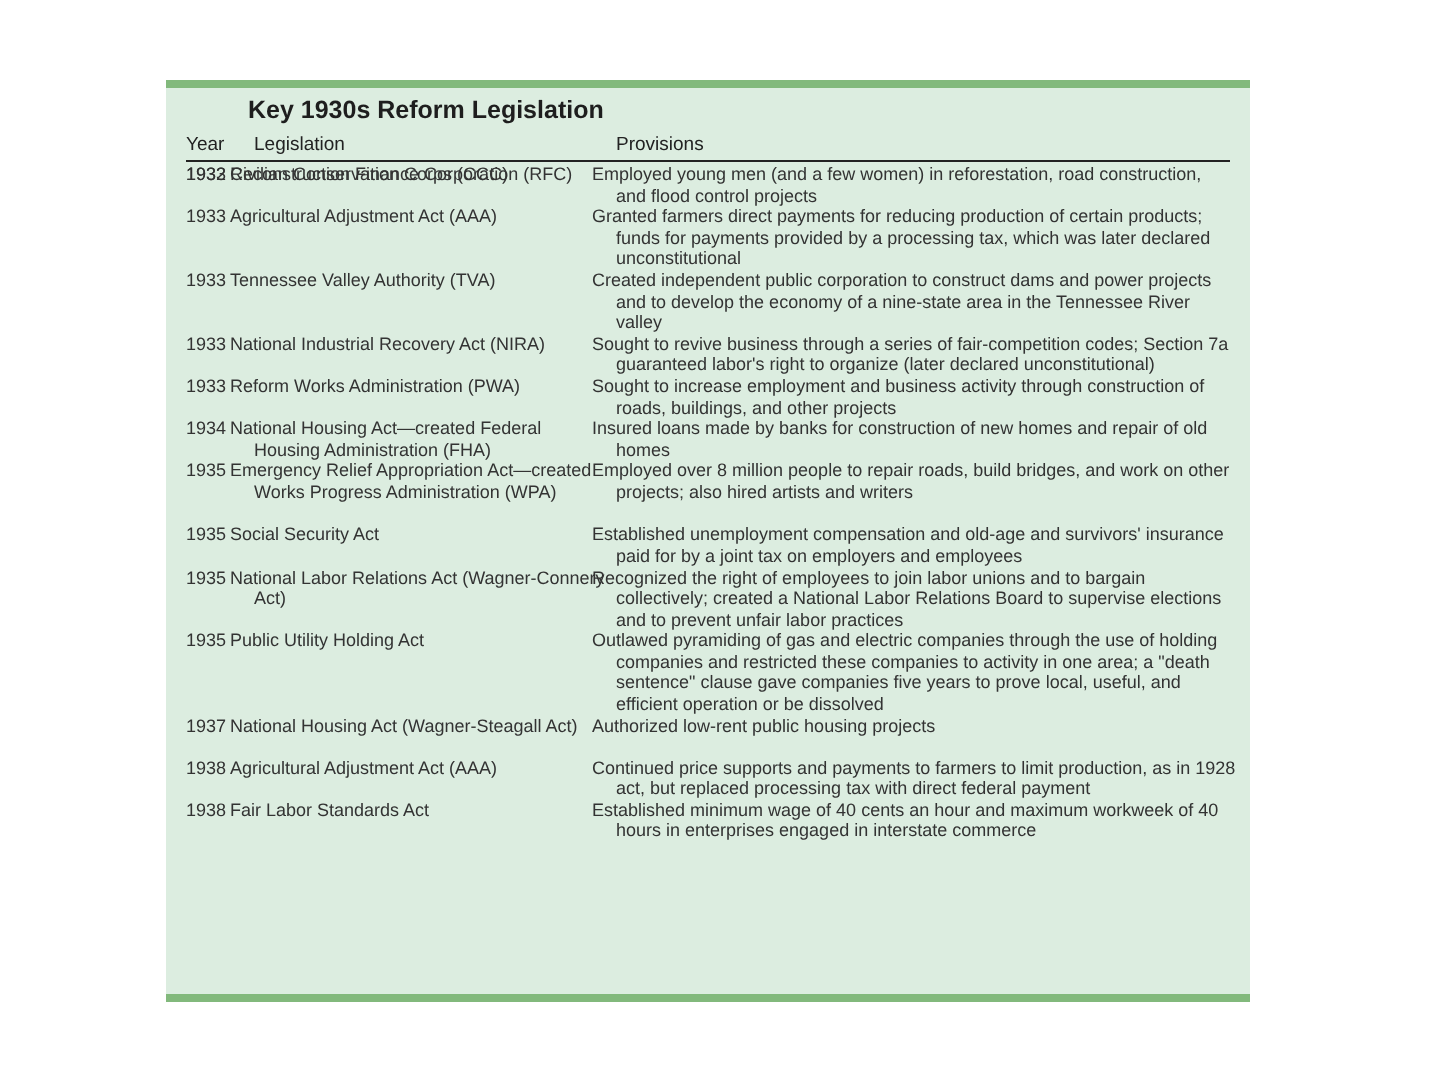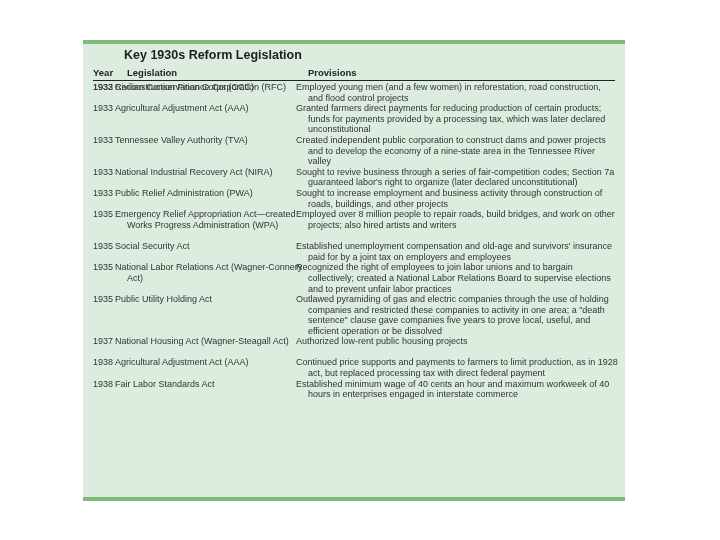--- a/index.html
+++ b/index.html
@@ -12,21 +12,21 @@
     background: #dcede0; box-sizing: border-box;
     border-top: 4px solid #82b97c; border-bottom: 4px solid #82b97c;
   }
   .title {
     position: absolute; left: 10px; top: 4px;
     font-size: 12.5px; font-weight: bold; color: #1e1e1e; letter-spacing: 0; padding-left: 31px;
   }
   .hdr {
     position: absolute; left: 10px; top: 22px; width: 522px; height: 14px;
     border-bottom: 1.2px solid #222;
-    font-size: 9.5px; font-weight: bold; color: #222;
+    font-size: 9.5px; font-weight: normal; color: #222;
   }
   .hdr span { position: absolute; top: 1px; }
   .rows { position: absolute; left: 10px; top: 38px; width: 525px; }
   .row { position: relative; font-size: 9px; line-height: 10.6px; color: #333; margin-bottom: 0; }
   .row .yr { position: absolute; left: 0; top: 0; width: 30px; }
   .row .leg { position: absolute; left: 34px; top: 0; width: 178px; }
   .row .prov { margin-left: 215px; width: 310px; }
   .hang { padding-left: 0; text-indent: -12px; }
 </style>
 </head>
@@ -59,22 +59,27 @@
         <div class="leg hang">Tennessee Valley Authority (TVA)</div>
         <div class="prov hang">Created independent public corporation to construct dams and power projects and to develop the economy of a nine-state area in the Tennessee River valley</div>
       </div>
     <div class="row">
         <div class="yr">1933</div>
         <div class="leg hang">National Industrial Recovery Act (NIRA)</div>
         <div class="prov hang">Sought to revive business through a series of fair-competition codes; Section 7a guaranteed labor's right to organize (later declared unconstitutional)</div>
       </div>
     <div class="row">
         <div class="yr">1933</div>
-        <div class="leg hang">Public Relief Administration (PWA)</div>
+        <div class="leg hang">Reform Works Administration (PWA)</div>
         <div class="prov hang">Sought to increase employment and business activity through construction of roads, buildings, and other projects</div>
+      </div>
+    <div class="row">
+        <div class="yr">1934</div>
+        <div class="leg hang">National Housing Act—created Federal Housing Administration (FHA)</div>
+        <div class="prov hang">Insured loans made by banks for construction of new homes and repair of old homes</div>
       </div>
     <div class="row" style="min-height:32px">
         <div class="yr">1935</div>
         <div class="leg hang">Emergency Relief Appropriation Act—created Works Progress Administration (WPA)</div>
         <div class="prov hang">Employed over 8 million people to repair roads, build bridges, and work on other projects; also hired artists and writers</div>
       </div>
     <div class="row">
         <div class="yr">1935</div>
         <div class="leg hang">Social Security Act</div>
         <div class="prov hang">Established unemployment compensation and old-age and survivors' insurance paid for by a joint tax on employers and employees</div>

